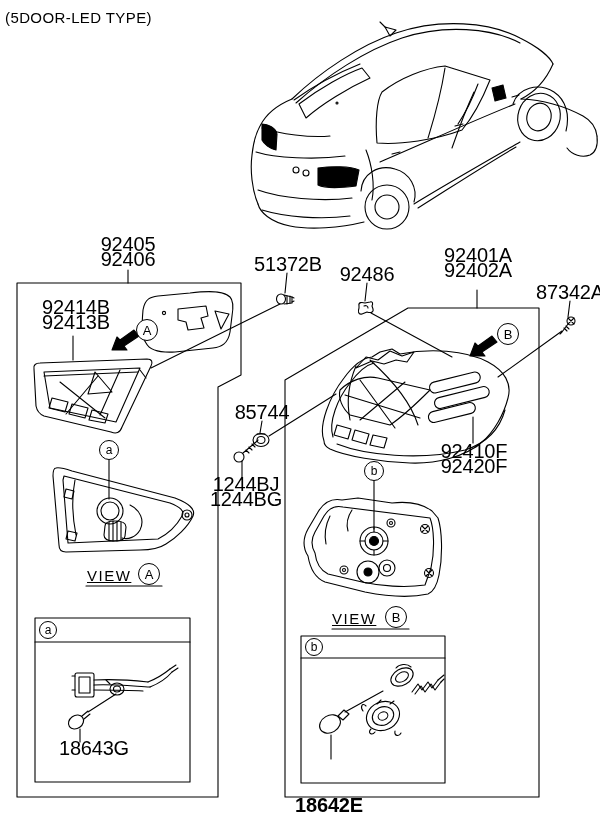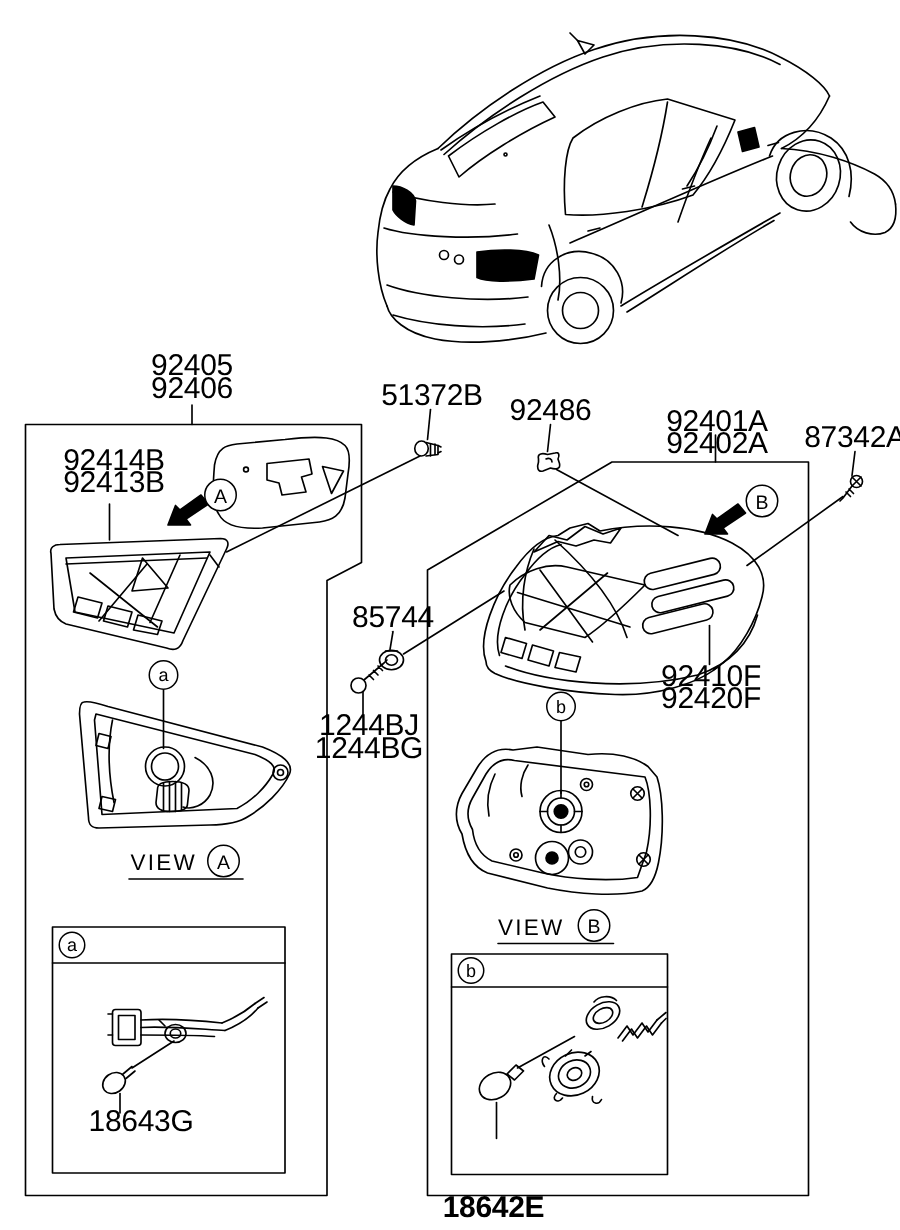--- a/index.html
+++ b/index.html
@@ -14,21 +14,21 @@
     font-size:20px; line-height:15px; letter-spacing:-0.2px; white-space:nowrap;
   }
   .marker {
     position:absolute; box-sizing:border-box; background:#fff;
     border:1.4px solid #000; border-radius:50%;
     display:flex; align-items:center; justify-content:center;
   }
   .marker.big  { width:22px; height:22px; font-size:13px; }
   .marker.small{ width:20px; height:20px; font-size:12px; }
   .marker.tiny { width:18px; height:18px; font-size:12px; }
-  .view-word { position:absolute; font-size:15px; letter-spacing:1.5px; }
+  .view-word { position:absolute; font-size:15px; letter-spacing:1.5px;text-decoration:underline; }
 </style>
 </head>
 <body>
 
 <div class="canvas">
 
   <svg width="600" height="820" viewBox="0 0 600 820">
     <g stroke="#000" fill="none" stroke-width="1.1" stroke-linejoin="round" stroke-linecap="round">
 
       <g>
@@ -234,36 +234,37 @@
         <ellipse cx="383" cy="716" rx="11" ry="9" transform="rotate(-25 383 716)"></ellipse>
         <ellipse cx="383" cy="716" rx="5" ry="4" transform="rotate(-25 383 716)"></ellipse>
         <path d="M366,706 C362,702 360,707 363,711 M371,729 C367,733 372,736 375,732 M395,731 C394,736 399,737 401,733"></path>
         <path d="M377,704 L381,700 M390,704 L394,701"></path>
         <ellipse cx="330" cy="724" rx="11" ry="8.5" transform="rotate(-30 330 724)"></ellipse>
         <path d="M338,716 L344,710 L349,714 L343,720 Z"></path>
       </g>
     </g>
   </svg>
 
+  <div class="page-title">(5DOOR-LED TYPE)</div>
 
   <div class="lbl" style="left:128px; top:237px;">
     <div>92405</div>
     <div>92406</div>
   </div>
 
   <div class="lbl" style="left:76px; top:300px;">
     <div>92414B</div>
     <div>92413B</div>
   </div>
 
   <div class="lbl" style="left:288px; top:257px;">51372B</div>
 
   <div class="lbl" style="left:367px; top:267px;">92486</div>
 
-  <div class="lbl" style="left:478px; top:274px;">
+  <div class="lbl" style="left:478px; top:248px;">
     <div>92401A</div>
     <div>92402A</div>
   </div>
 
   <div class="lbl" style="left:570px; top:285px;text-align:center;">87342A</div>
 
   <div class="lbl" style="left:262px; top:405px;">85744</div>
 
   <div class="lbl" style="left:246px; top:477px;">
     <div>1244BJ</div>

